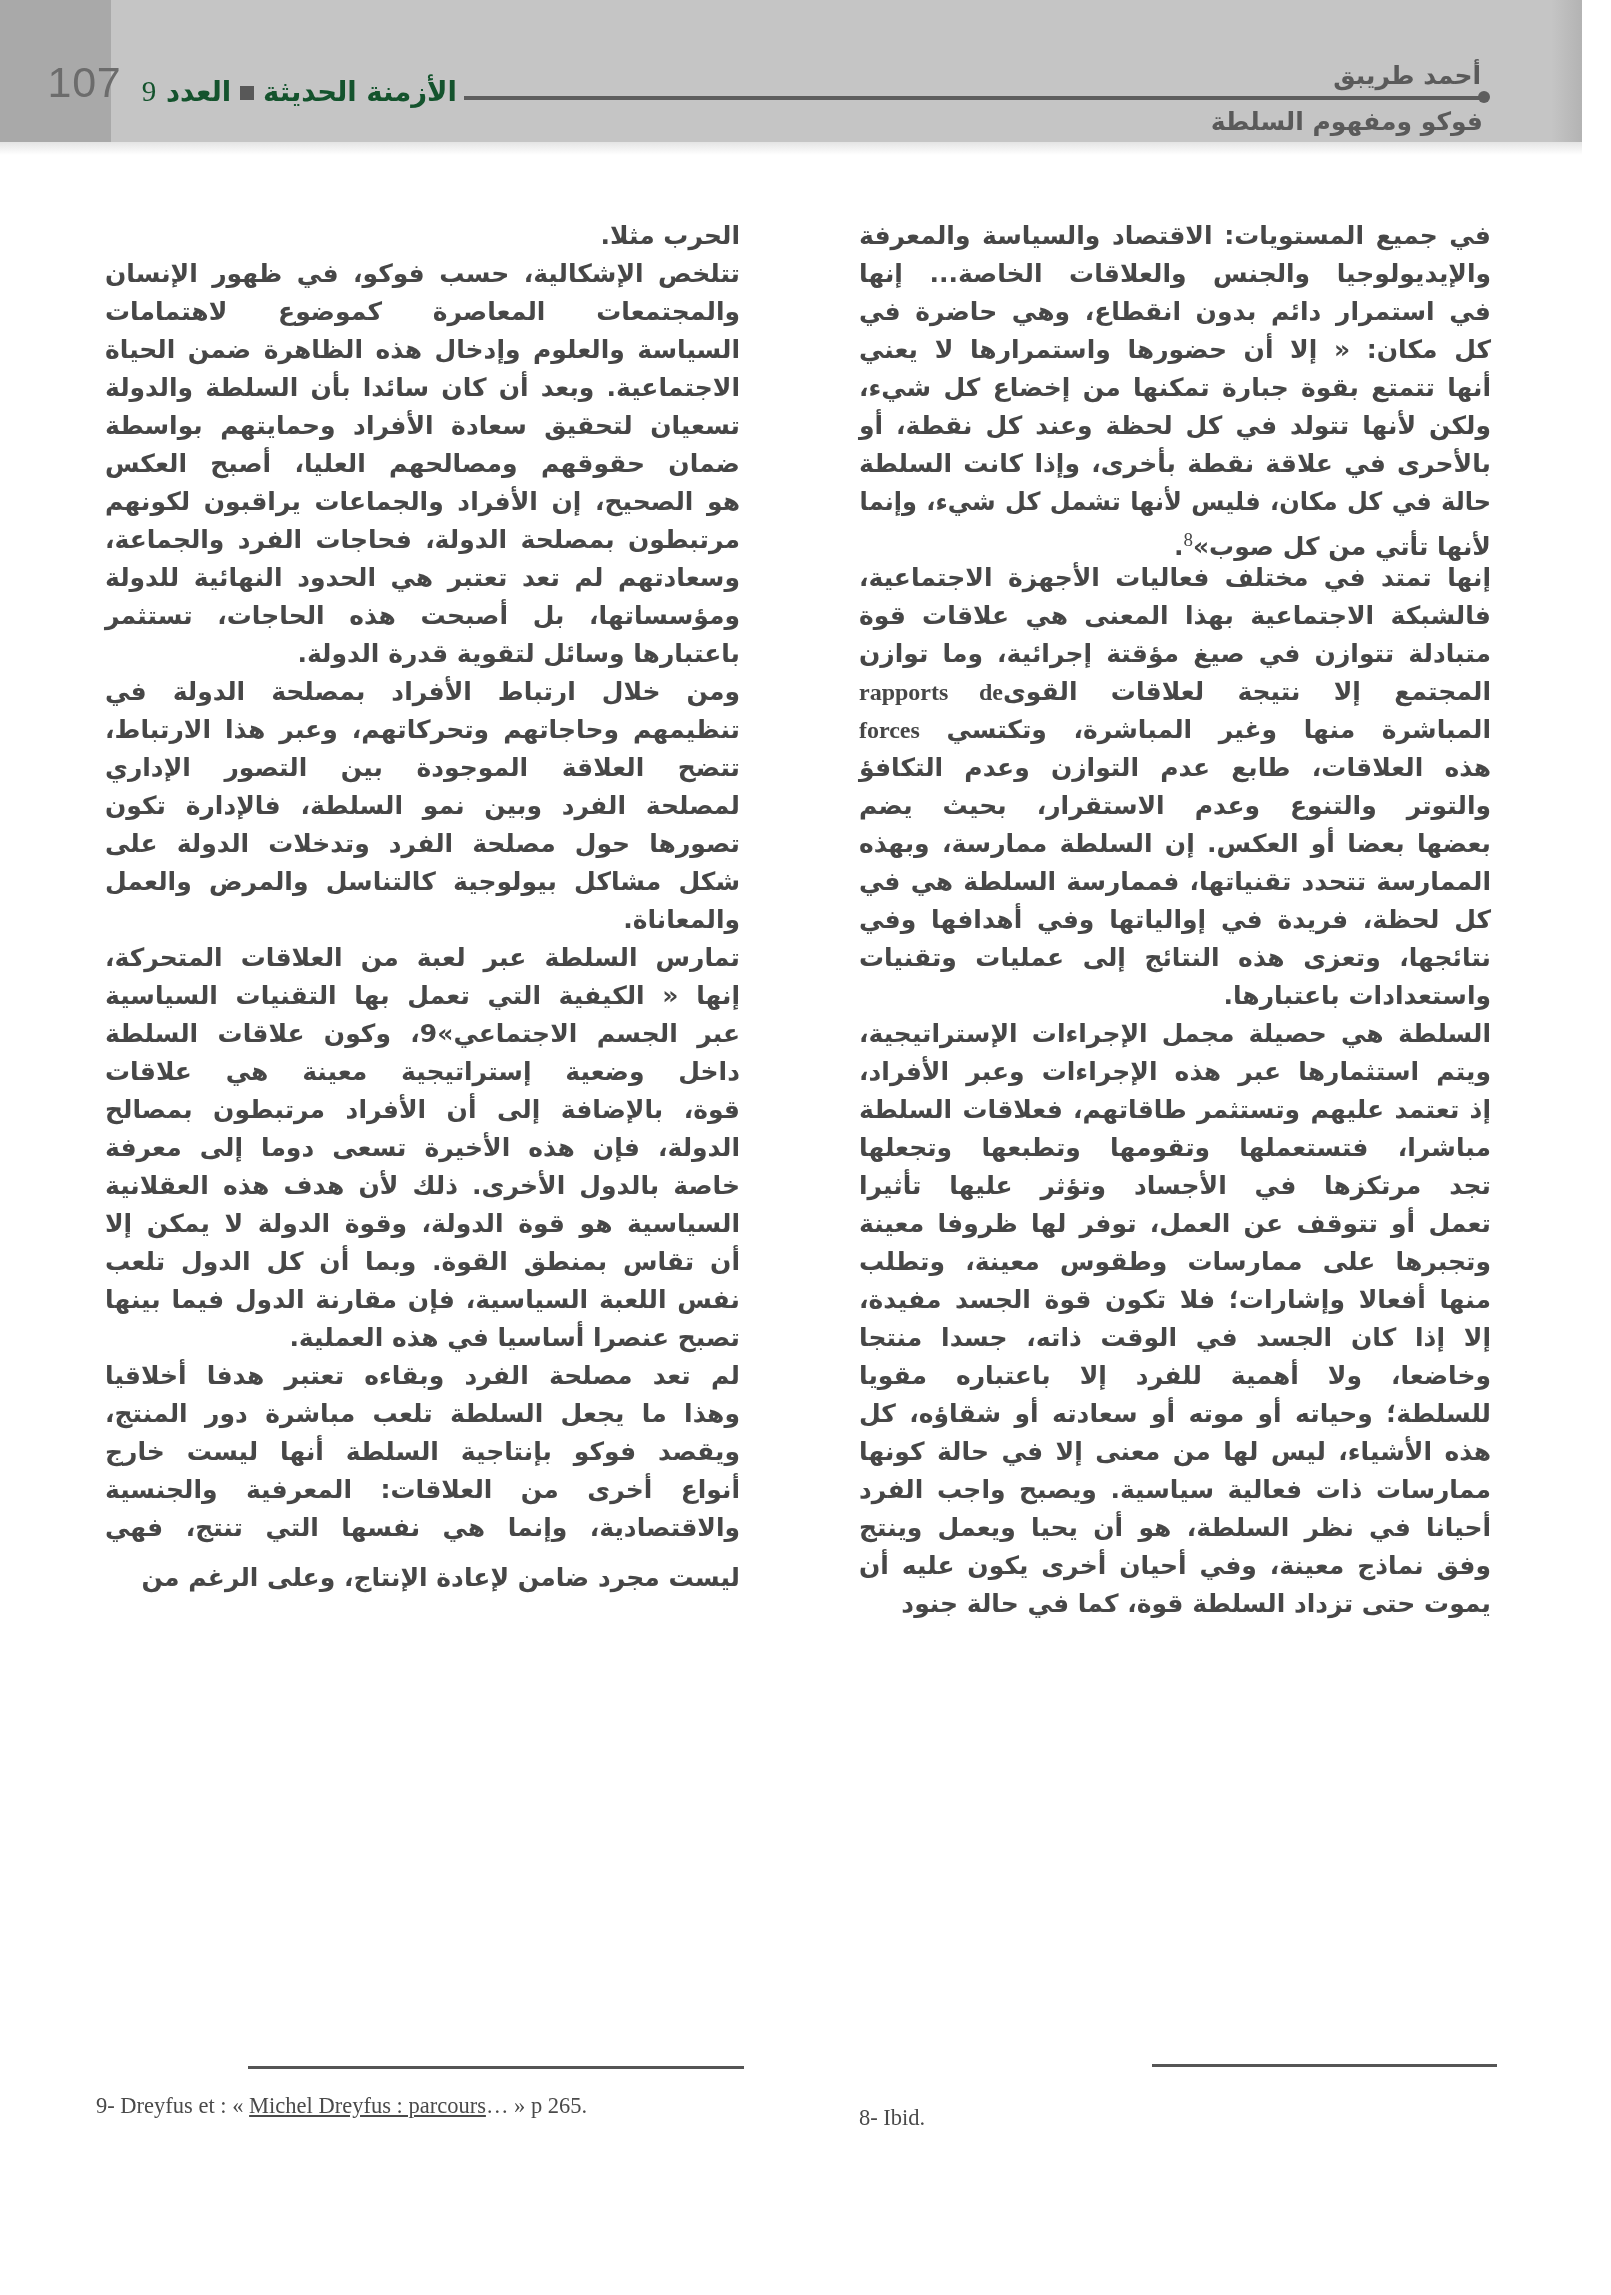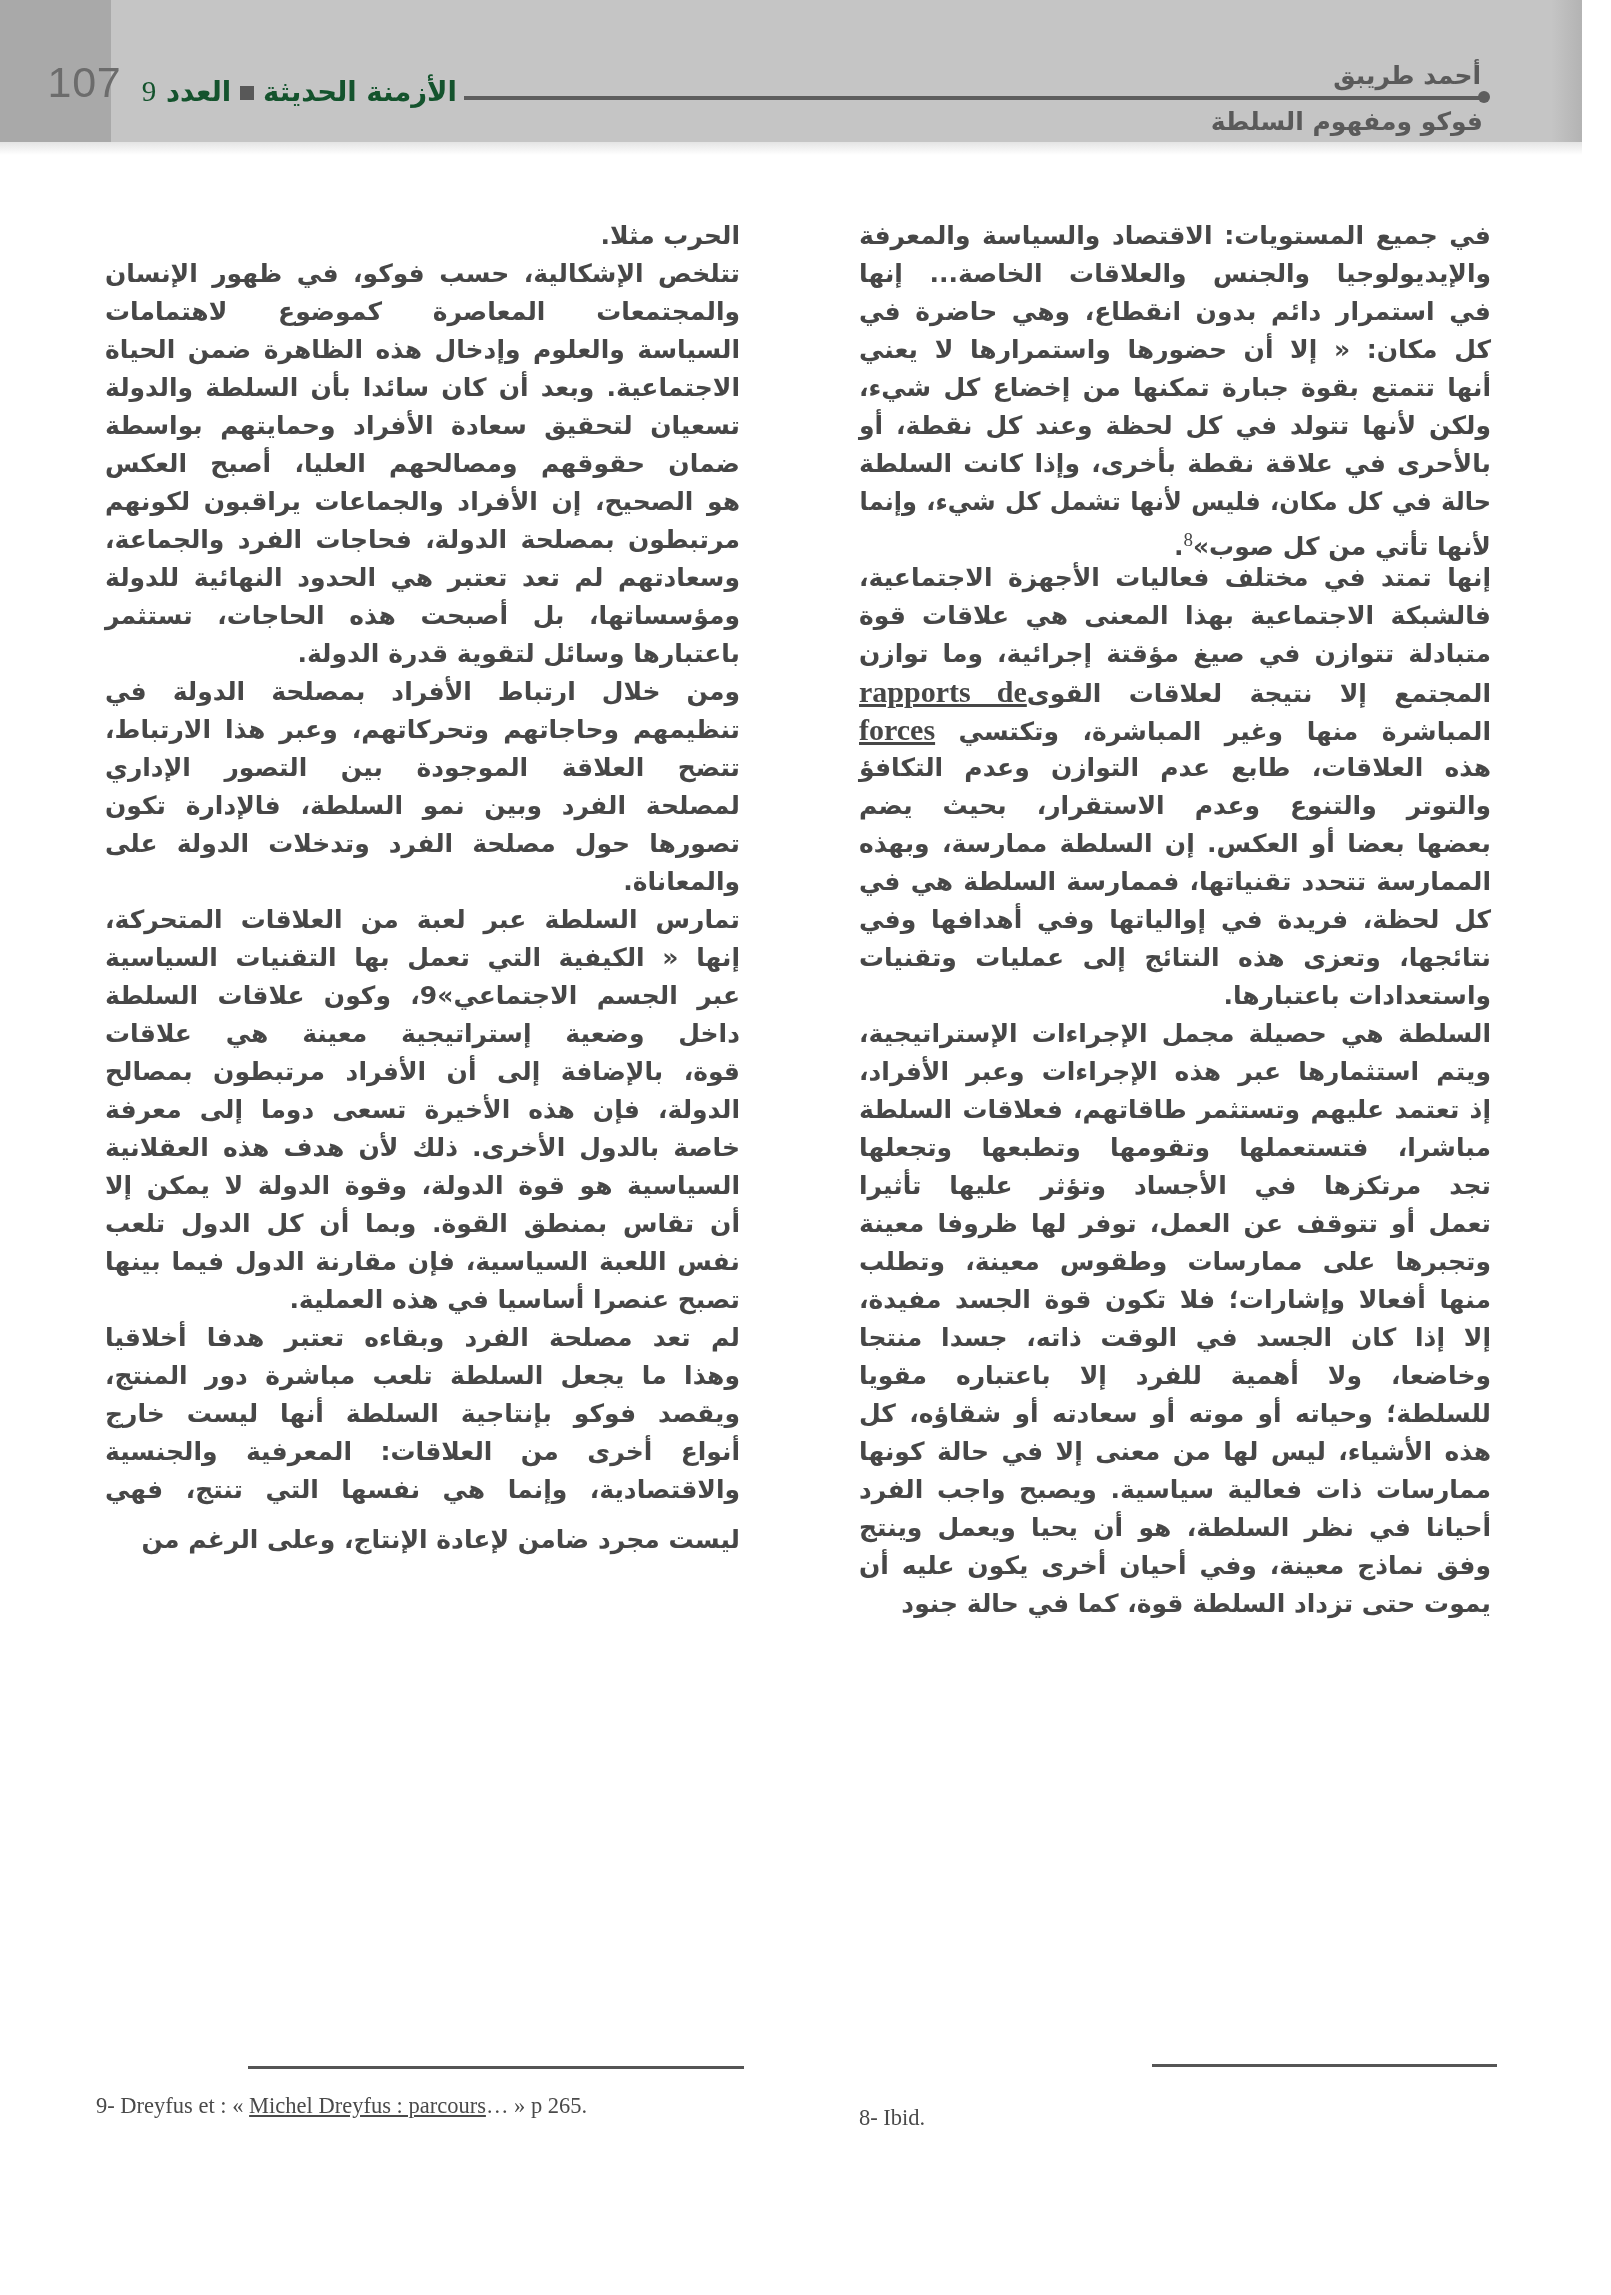--- a/index.html
+++ b/index.html
@@ -60,21 +60,21 @@
     font-family: "DejaVu Sans", sans-serif; font-weight: bold;
     color: #474747; font-size: 25px;
   }
   .col-right { left: 859px; width: 632px; }
   .col-left  { left: 105px;  width: 635px; }
   .line {
     display: block; height: 38px; line-height: 38px; white-space: nowrap;
     text-align: justify; text-align-last: justify; overflow: visible;
   }
   .line.last { text-align-last: right; }
-  .line .latin { font-family: "Liberation Serif", serif; font-weight: bold; font-size: 30px; text-decoration: underline; }
+  .line .latin { font-family: "Liberation Serif", serif; font-weight: bold; font-size: 24px; }
   .line sup { font-family: "Liberation Serif", serif; font-weight: normal; font-size: 19px; }
 
   .fn-rule {
     position: absolute; height: 2.9px; background: #555555;
   }
   .fn-rule-right { left: 1152px; top: 2064px; width: 345px; }
   .fn-rule-left  { left: 248px;  top: 2066px; width: 496px; }
 
   .footnote {
     position: absolute; direction: ltr; white-space: nowrap;
@@ -155,20 +155,21 @@
     <span class="line" style="display: block;">هو الصحيح، إن الأفراد والجماعات يراقبون لكونهم</span>
     <span class="line" style="display: block;">مرتبطون بمصلحة الدولة، فحاجات الفرد والجماعة،</span>
     <span class="line" style="display: block;">وسعادتهم لم تعد تعتبر هي الحدود النهائية للدولة</span>
     <span class="line" style="display: block;">ومؤسساتها، بل أصبحت هذه الحاجات، تستثمر</span>
     <span class="line last" style="display: block;">باعتبارها وسائل لتقوية قدرة الدولة.</span>
     <span class="line" style="display: block;">ومن خلال ارتباط الأفراد بمصلحة الدولة في</span>
     <span class="line" style="display: block;">تنظيمهم وحاجاتهم وتحركاتهم، وعبر هذا الارتباط،</span>
     <span class="line" style="display: block;">تتضح العلاقة الموجودة بين التصور الإداري</span>
     <span class="line" style="display: block;">لمصلحة الفرد وبين نمو السلطة، فالإدارة تكون</span>
     <span class="line" style="display: block;">تصورها حول مصلحة الفرد وتدخلات الدولة على</span>
+    <span class="line" style="display: block;">شكل مشاكل بيولوجية كالتناسل والمرض والعمل</span>
     <span class="line last" style="display: block;">والمعاناة.</span>
     <span class="line" style="display: block;">تمارس السلطة عبر لعبة من العلاقات المتحركة،</span>
     <span class="line" style="display: block;">إنها « الكيفية التي تعمل بها التقنيات السياسية</span>
     <span class="line" style="display: block;">عبر الجسم الاجتماعي»9، وكون علاقات السلطة</span>
     <span class="line" style="display: block;">داخل وضعية إستراتيجية معينة هي علاقات</span>
     <span class="line" style="display: block;">قوة، بالإضافة إلى أن الأفراد مرتبطون بمصالح</span>
     <span class="line" style="display: block;">الدولة، فإن هذه الأخيرة تسعى دوما إلى معرفة</span>
     <span class="line" style="display: block;">خاصة بالدول الأخرى. ذلك لأن هدف هذه العقلانية</span>
     <span class="line" style="display: block;">السياسية هو قوة الدولة، وقوة الدولة لا يمكن إلا</span>
     <span class="line" style="display: block;">أن تقاس بمنطق القوة. وبما أن كل الدول تلعب</span>

